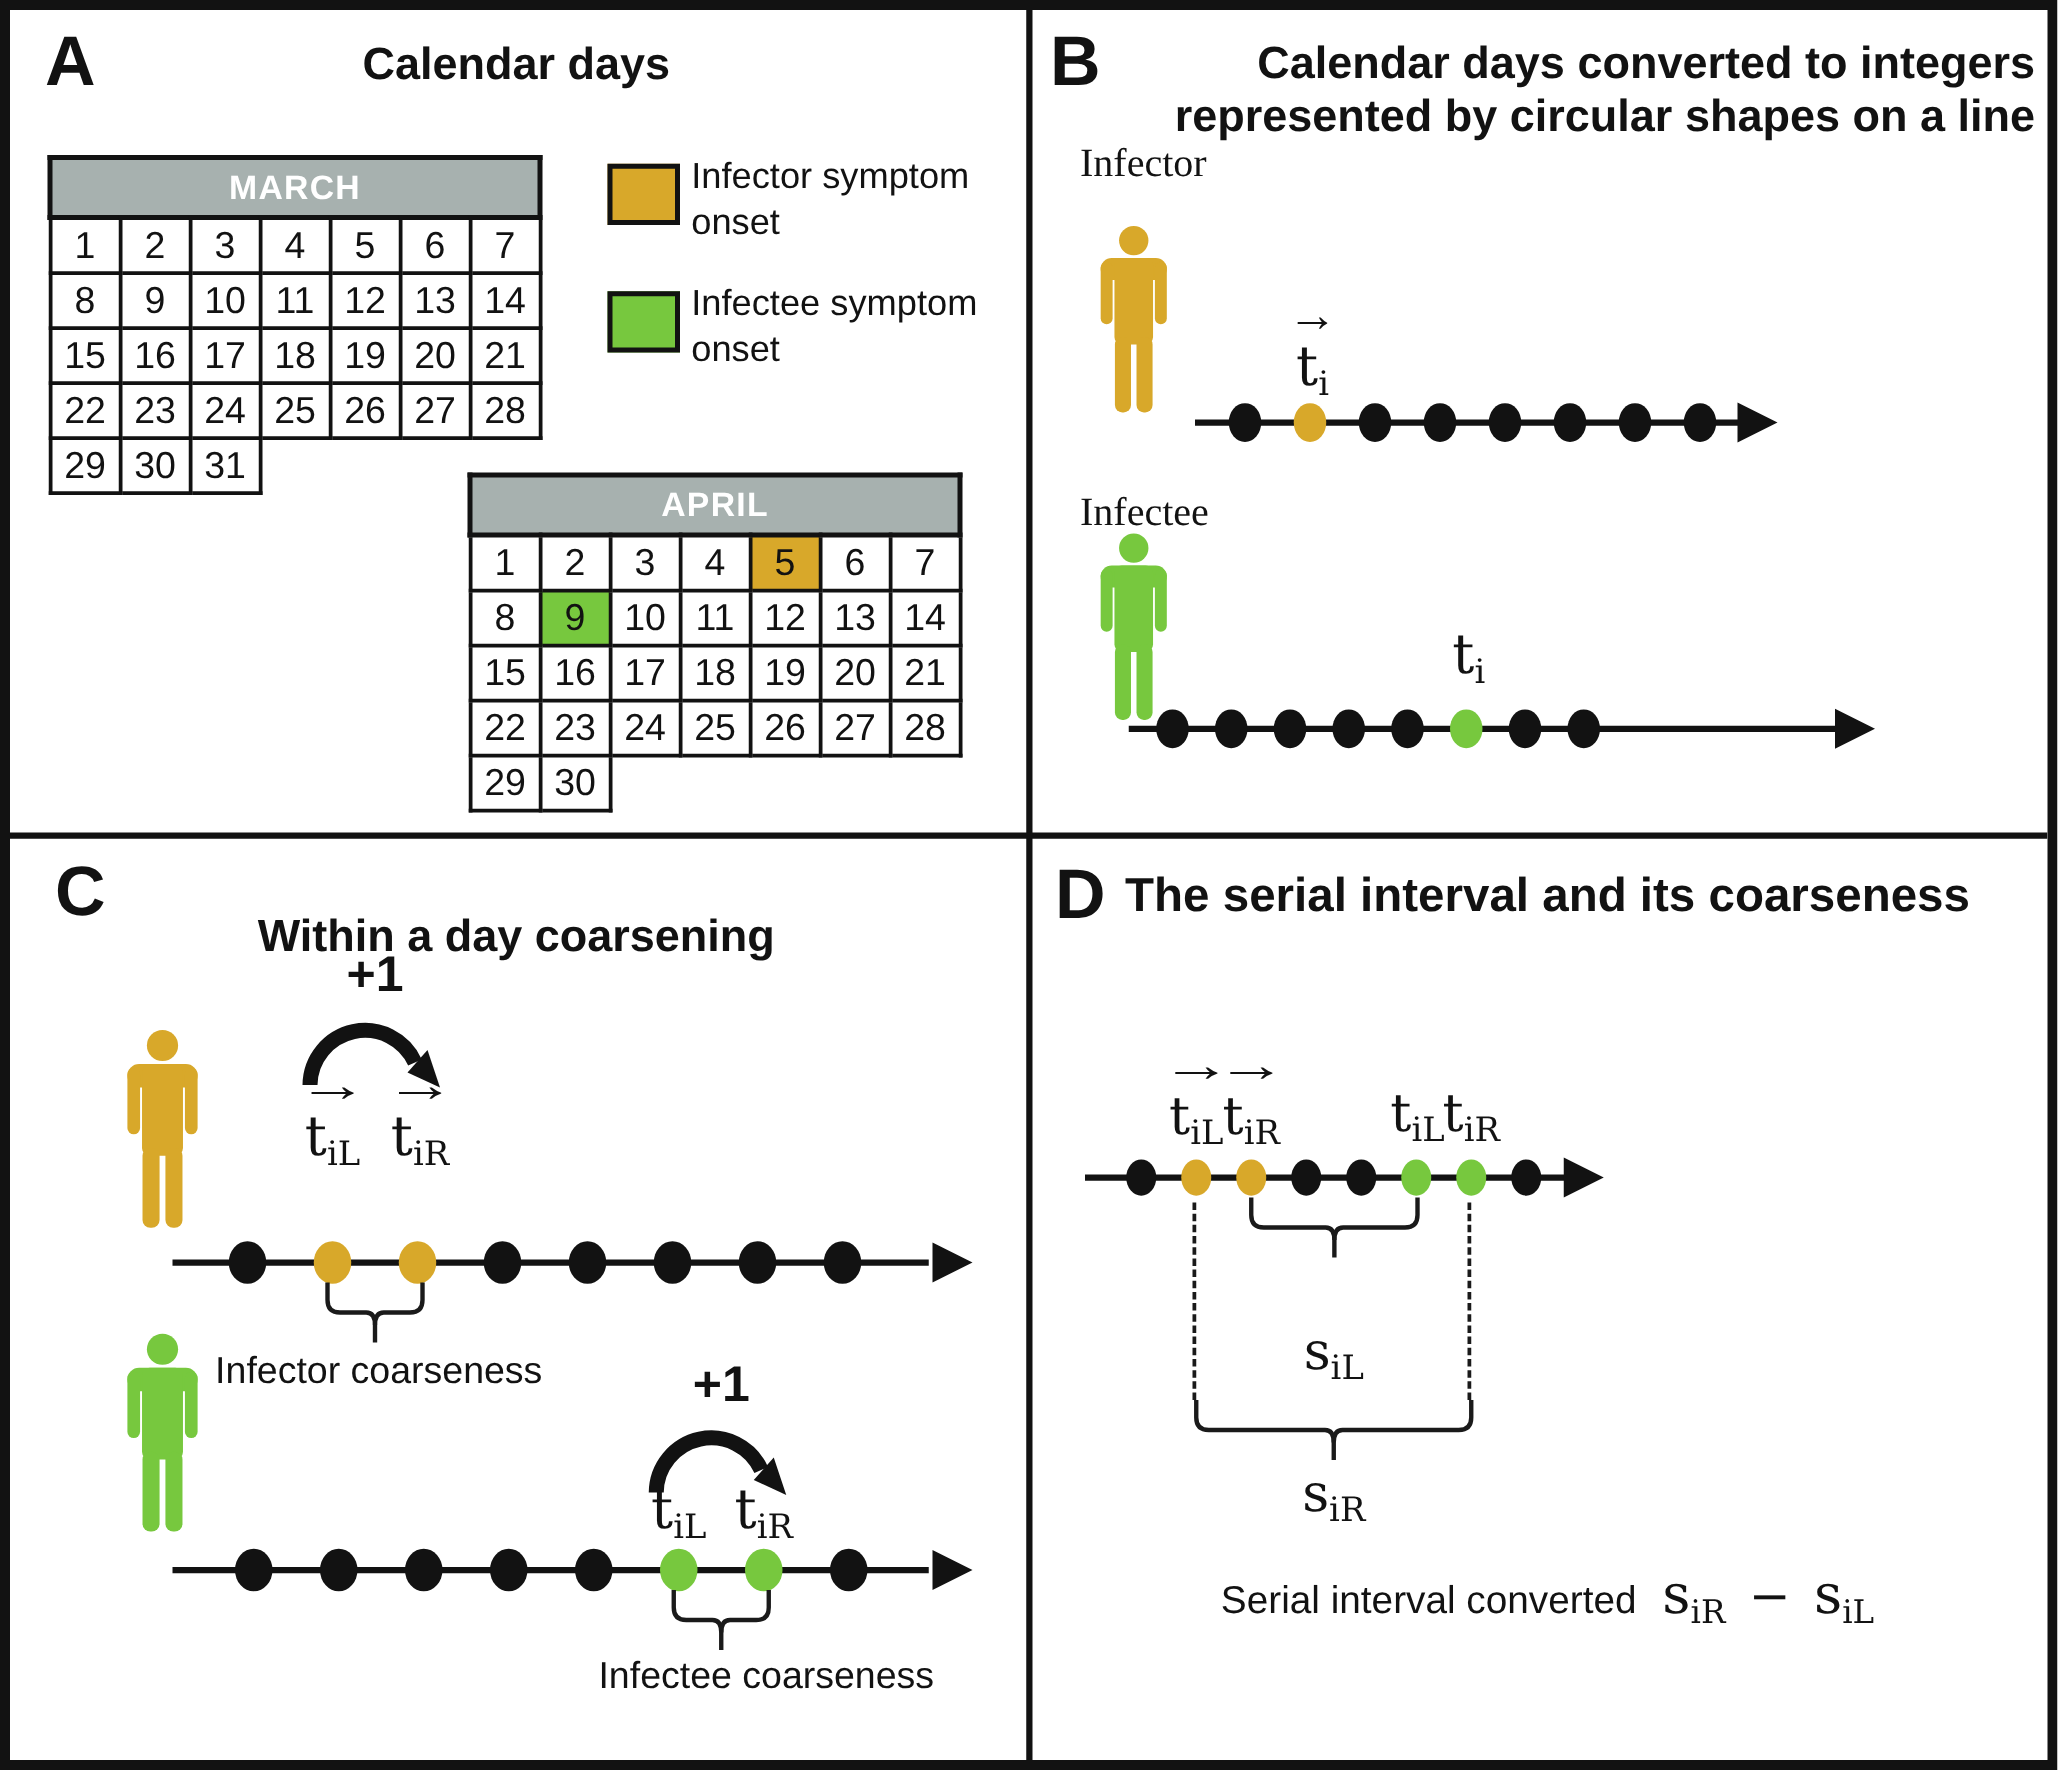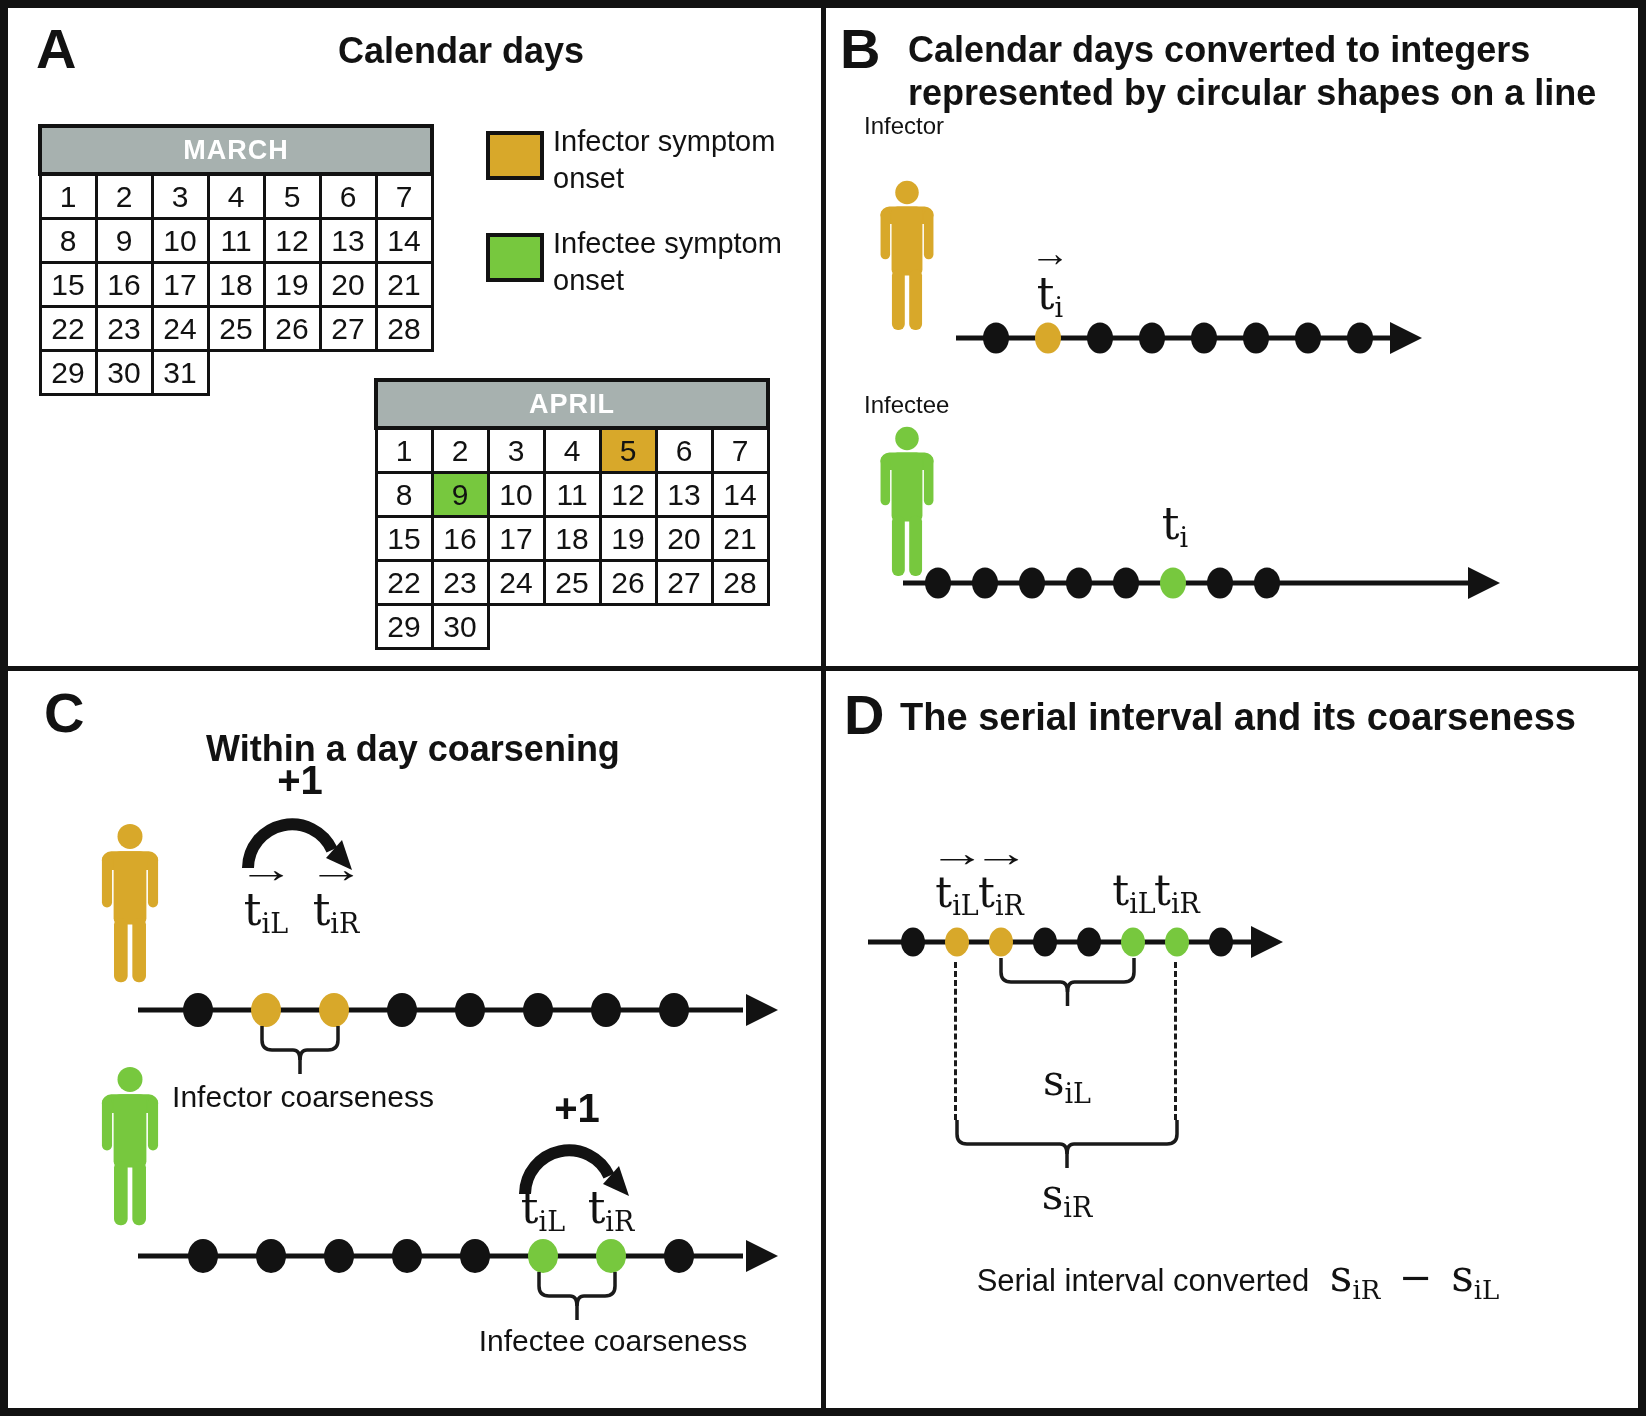--- a/index.html
+++ b/index.html
@@ -3,34 +3,34 @@
 <meta charset="utf-8">
 <style>
   html,body{margin:0;padding:0;background:#fff;}
   #fig{position:relative;width:1646px;height:1416px;background:#fff;
        font-family:"Liberation Sans",sans-serif;color:#121212;overflow:hidden;
        box-sizing:border-box;border:8px solid #121212;}
   .divider-v{position:absolute;top:0;left:813px;width:5px;height:1400px;background:#121212;}
   .divider-h{position:absolute;left:0;top:658px;width:1630px;height:5px;background:#121212;}
   .panel-letter{position:absolute;font-size:56px;font-weight:900;letter-spacing:1px;}
   .panel-title{position:absolute;font-size:36px;font-weight:700;text-align:center;}
-  .panel-title.left{text-align:left;}
+  .panel-title.left{text-align:right;}
   
   table.cal{position:absolute;border-collapse:collapse;table-layout:fixed;}
   table.cal th{background:#A7B1AF;color:#fff;font-size:27px;font-weight:700;
                height:42px;border:4px solid #121212;letter-spacing:1px;}
   table.cal td{width:53px;height:41px;border:3px solid #121212;background:#fff;
                text-align:center;font-size:30px;padding:0;}
   table.cal td.gold{background:#D8A82A;}
   table.cal td.green{background:#77C83E;}
   table.cal td.empty{border:none;background:transparent;}
   
   .swatch{position:absolute;width:50px;height:41px;border:4px solid #121212;}
   .legend-text{position:absolute;font-size:29px;line-height:37px;width:250px;}
-  .plain-label{position:absolute;font-size:24px;}
+  .plain-label{position:absolute;font-size:32px;font-family:Liberation Serif, serif;}
   
   .mlabel{position:absolute;text-align:center;}
   .vec{display:block;height:22px;font-size:38px;line-height:14px;transform:scaleX(1.5);}
   .vec.short{transform:scaleX(1.05);}
   .mrow{display:inline-block;font-family:"DejaVu Serif",serif;}
   .mi{font-size:44px;}
   .msub{font-size:27px;position:relative;top:8px;letter-spacing:0px;}
   .slabel .mi{font-size:42px;}
   .plus-one{position:absolute;font-size:40px;font-weight:700;text-align:center;}
   .coarse-label{position:absolute;font-size:30px;text-align:center;}
@@ -41,21 +41,21 @@
   svg{position:absolute;overflow:visible;}
 </style>
 </head>
 <body>
 
 <div id="fig">
   <div class="divider-v"></div>
   <div class="divider-h"></div>
 
   <div class="panel-letter" style="left:28px;top:8px;">A</div>
-  <div class="panel-title" style="left:0px;top:22px;width:810px;margin-left:48px;">Calendar days</div>
+  <div class="panel-title" style="left:0px;top:22px;width:810px;">Calendar days</div>
 
   <table class="cal" style="left:30px;top:116px;">
       <tbody>
         <tr>
           <th colspan="7">MARCH</th>
         </tr>
         <tr>
           <td class="">1</td>
           <td class="">2</td>
           <td class="">3</td>

